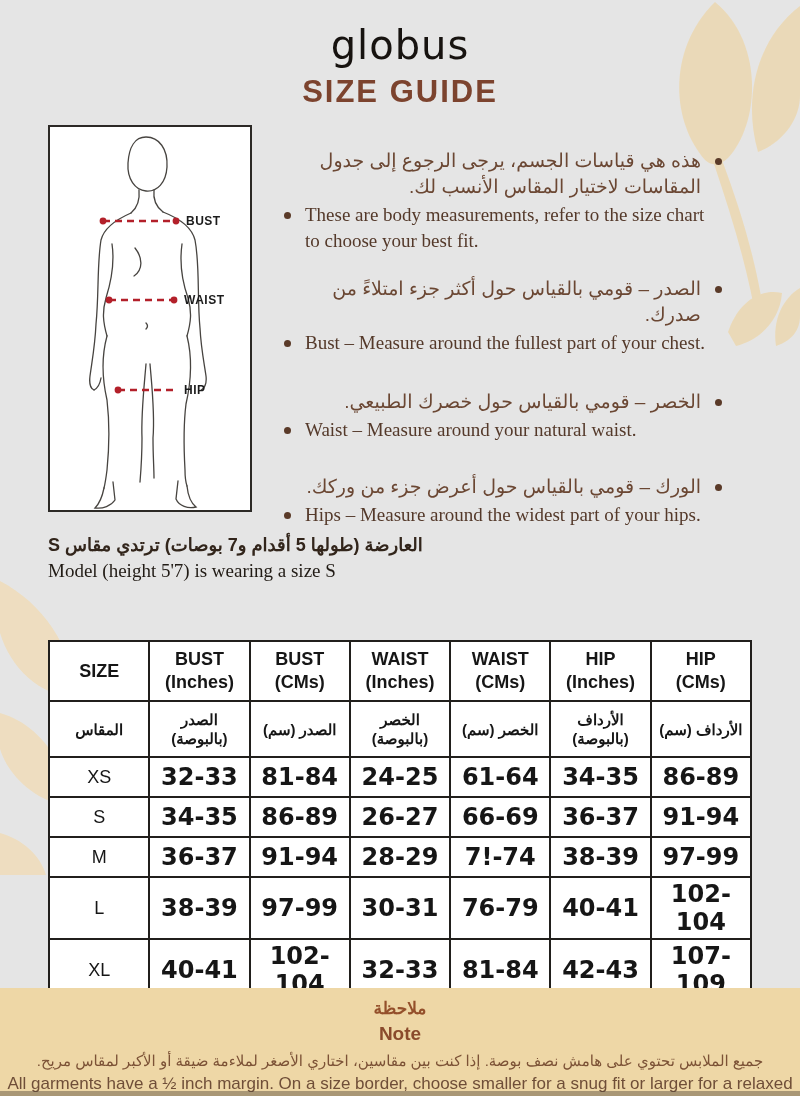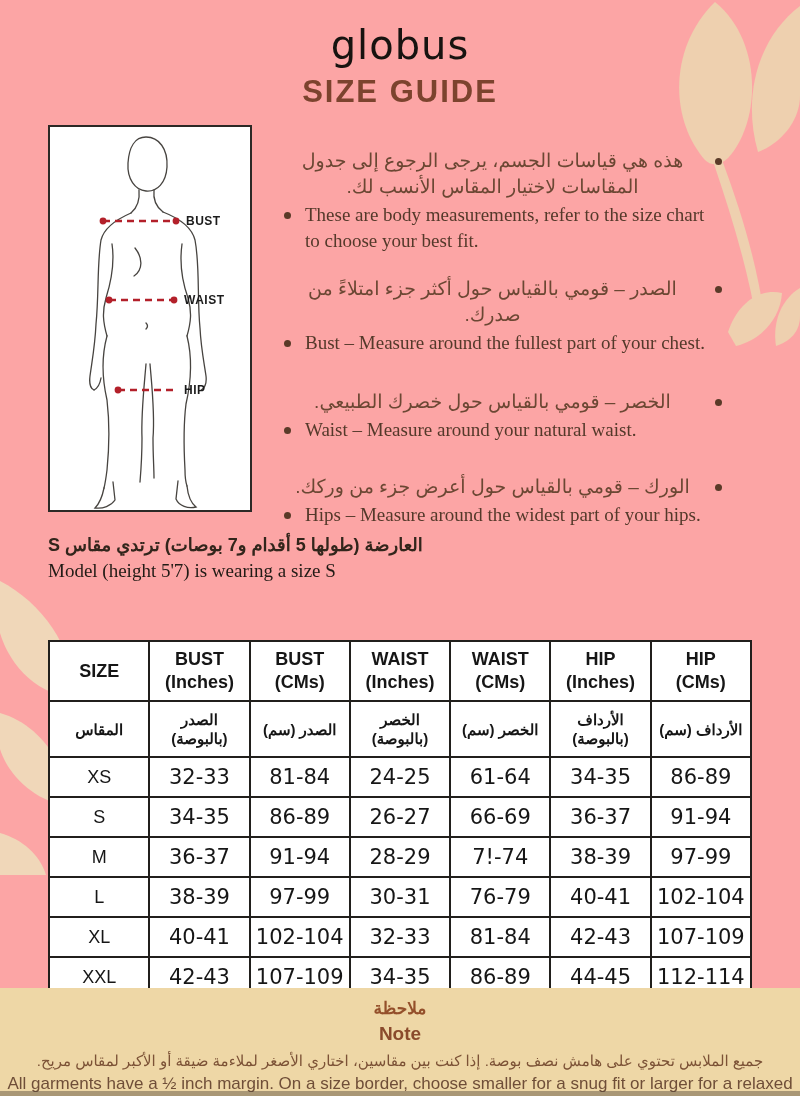--- a/index.html
+++ b/index.html
@@ -1,19 +1,19 @@
 <!DOCTYPE html>
 <html><head>
 <meta charset="utf-8">
 <style>
   * { margin:0; padding:0; box-sizing:border-box; }
   html,body { background:#d8d2c4; }
   .page {
     position:relative; width:800px; height:1096px; margin:0 auto;
-    background:#fca5a5; overflow:hidden;
+    background:#e5e5e5; overflow:hidden;
     font-family:"Liberation Sans", sans-serif; color:#2a2119;
   }
   .deco { position:absolute; pointer-events:none; }
   .deco-tr { top:0; right:0; }
   .deco-left { left:0; top:545px; }
 
   .brand { position:absolute; top:22px; left:0; width:100%; text-align:center; }
   .logo { font-family:"DejaVu Sans", sans-serif; font-size:40px; font-weight:500;
           letter-spacing:1px; color:#171310; }
   .guide-title { margin-top:6px; font-size:31px; font-weight:bold;
@@ -22,41 +22,41 @@
   .figure-box { position:absolute; left:48px; top:125px; width:204px; height:387px;
           background:#ffffff; border:2px solid #2c2926; }
 
   .bullets { position:absolute; left:284px; top:148px; width:438px; }
   .b-group { margin-bottom:22px; }
   .b-group.g2 { margin-bottom:33px;margin-top:8px; }
   .b-group.g3 { margin-bottom:31px; }
   .b-row { display:flex; align-items:flex-start; font-size:19px; line-height:26px; }
   .b-row .dot { width:7px; height:7px; border-radius:50%; background:#5a3a28;
           margin-top:10px; flex:0 0 7px; }
-  .b-row.ar .txt { flex:1; direction:rtl; text-align:center; color:#6b4733;
+  .b-row.ar .txt { flex:1; direction:rtl; text-align:right; color:#6b4733;
           margin-right:14px; }
   .b-row.en { margin-top:2px; }
   .b-row.en .txt { flex:1; margin-left:14px; color:#54392a;
           font-family:"Liberation Serif", serif; }
 
   .model-note { position:absolute; left:48px; top:533px; width:420px; }
   .model-note .ar { direction:rtl; text-align:left; font-size:18px; line-height:25px;
           color:#32251b; font-weight:600; }
   .model-note .en { font-family:"Liberation Serif", serif; font-size:19px;
           line-height:26px; color:#211b15; font-weight:500; }
 
   table.size { position:absolute; left:48px; top:598px; width:704px;
           border-collapse:collapse; background:#ffffff; table-layout:fixed;margin-top:42px; }
   table.size td { border:2px solid #211f1c; text-align:center; vertical-align:middle;
           padding:2px 1px; color:#161616; }
   tr.hdr-en td { height:60px; font-size:18px; font-weight:bold; line-height:23px; }
   tr.hdr-ar td { height:56px; font-size:15px; font-weight:bold; line-height:19px;
           direction:rtl; }
   tr.data td { height:40px; font-family:"DejaVu Sans", sans-serif;
-          font-size:21px; font-weight:400; }
+          font-size:24px; font-weight:700; }
   tr.data td.size-col { font-weight:normal; font-size:18px;
           font-family:"Liberation Sans", sans-serif; }
 
   .note-band { position:absolute; left:0; top:988px; width:800px; height:108px;
           background:#eed7a6; text-align:center; padding-top:9px; }
   .note-band .t-ar { font-size:17px; font-weight:bold; color:#94502b; line-height:24px; }
   .note-band .t-en { font-size:19px; font-weight:bold; color:#8a4a2c; line-height:25px; }
   .note-band .b-ar { direction:rtl; font-size:15px; color:#7c5236; line-height:23px;
           margin-top:3px; }
   .note-band .b-en { font-size:17px; color:#6f4e38; line-height:23px; }

